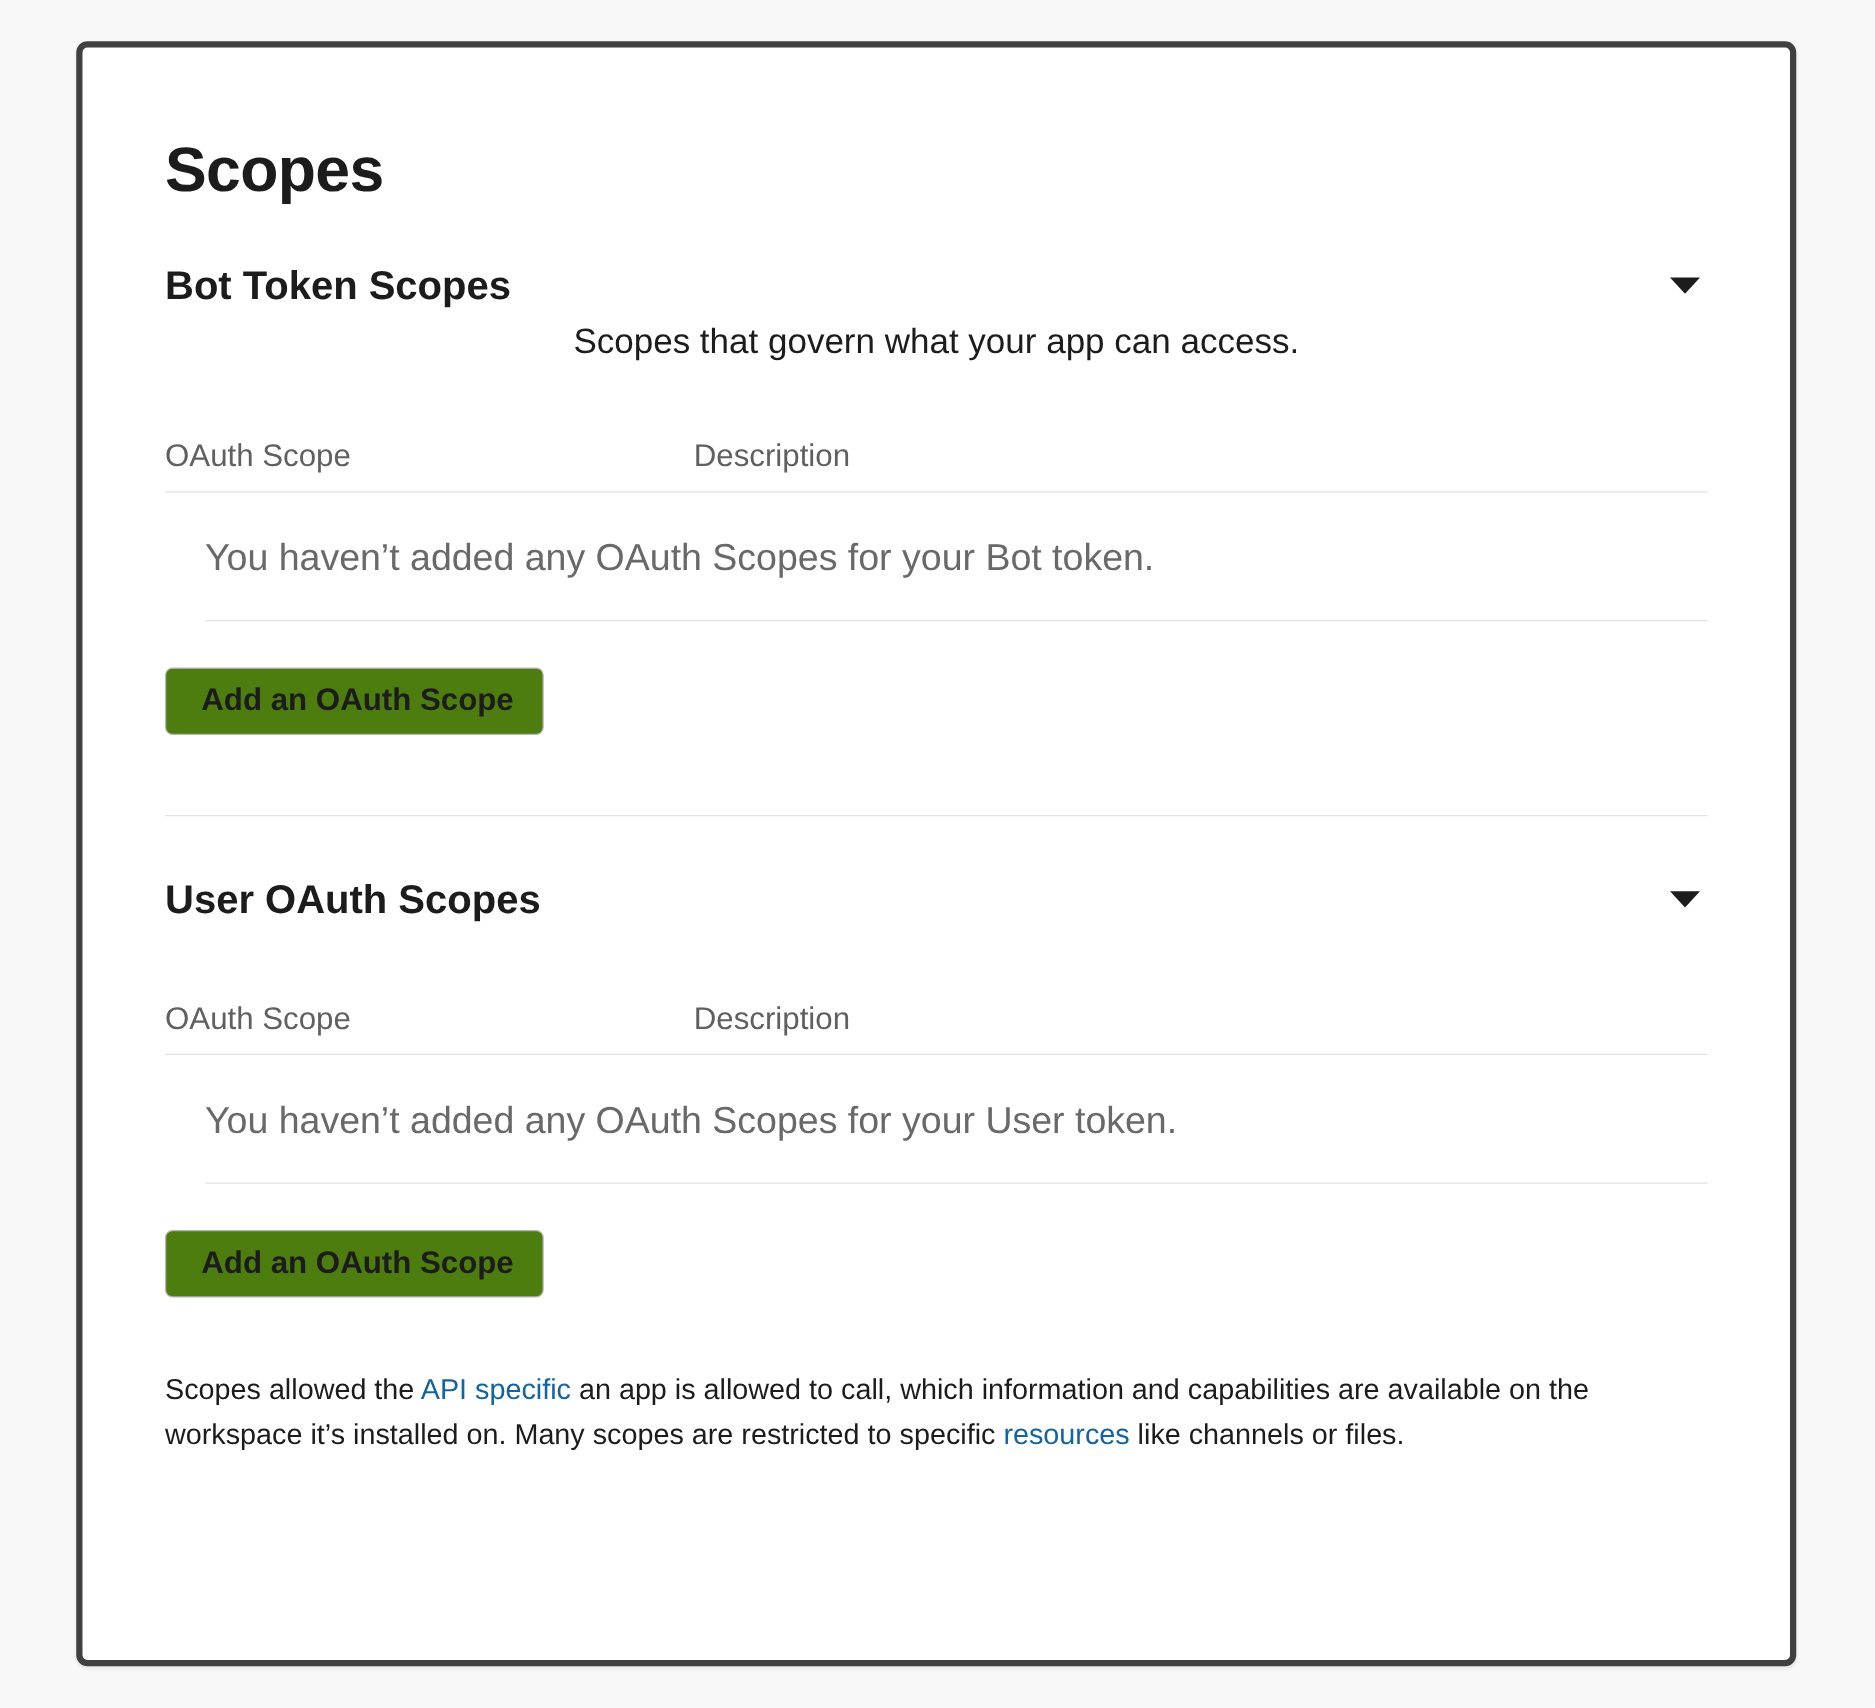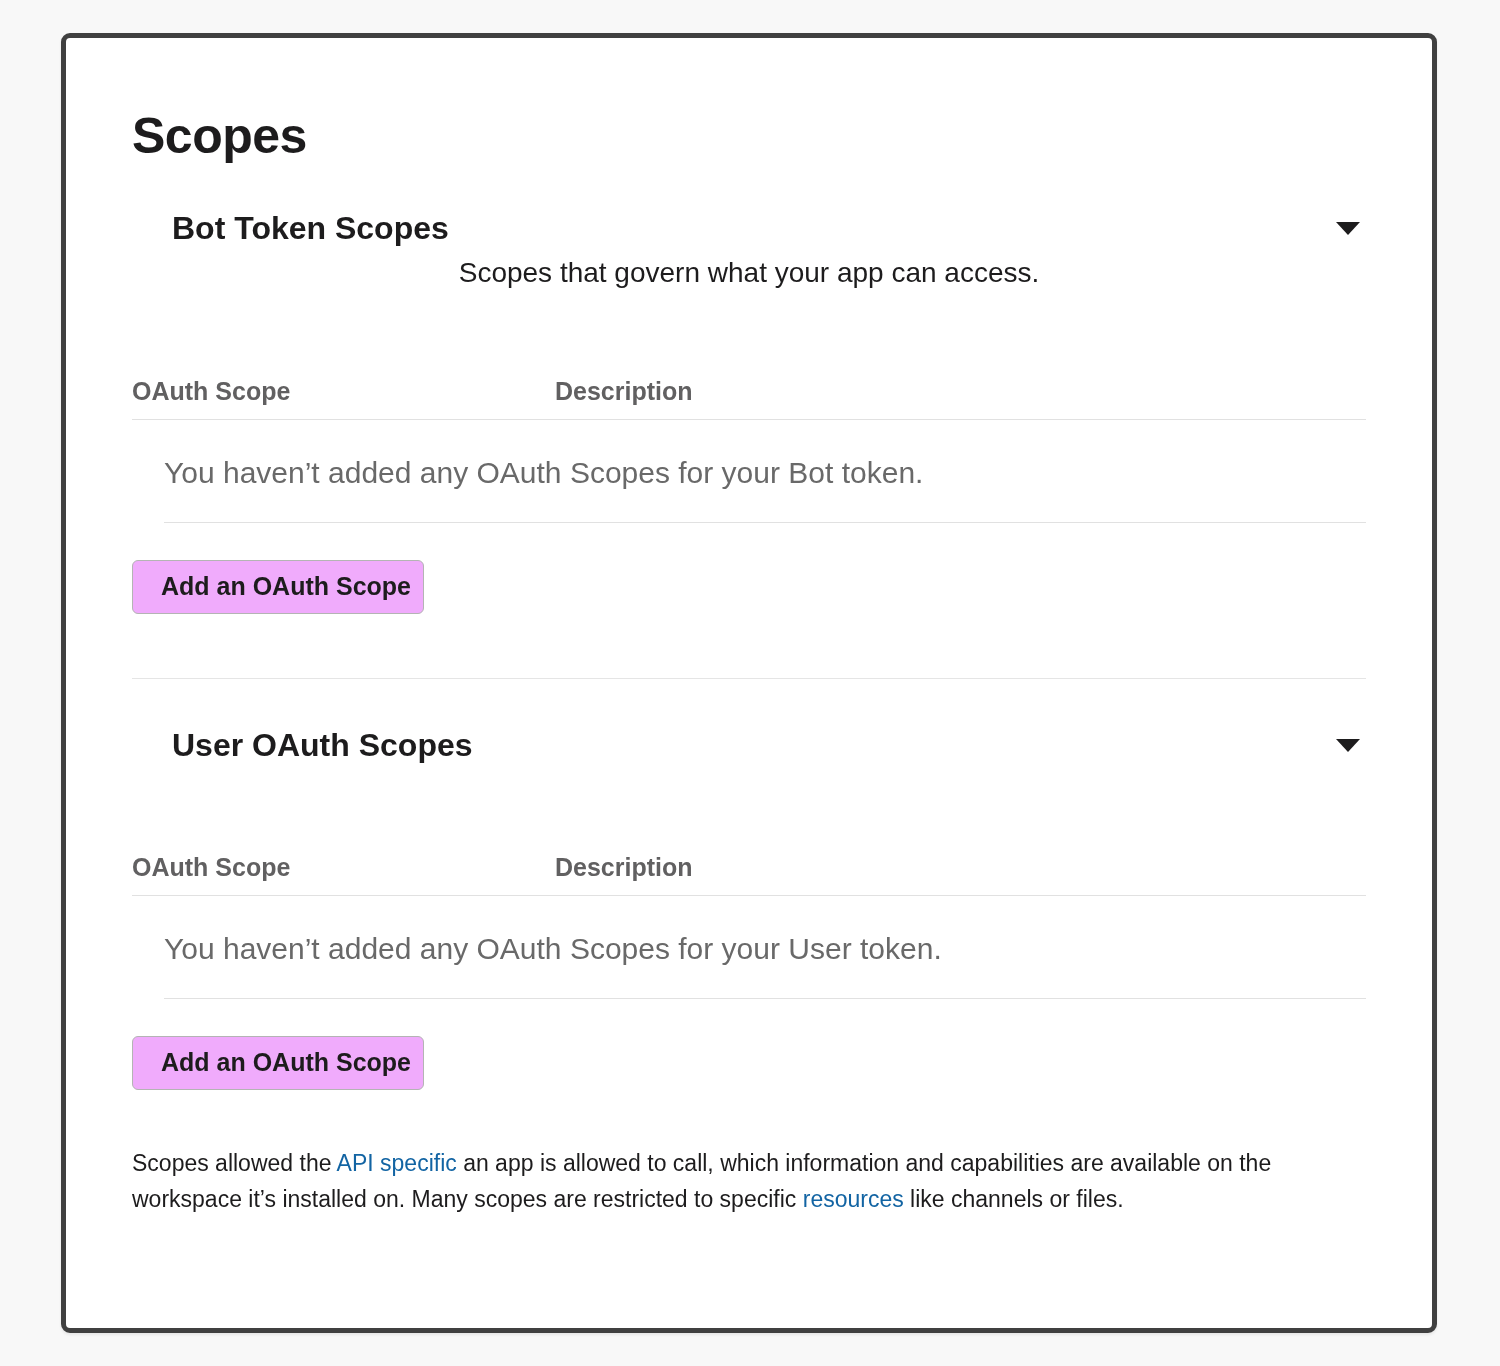--- a/index.html
+++ b/index.html
@@ -44,21 +44,20 @@
   }
   a.link{
     color:var(--link);
     text-decoration:none;
     cursor:pointer;
   }
   .sec-head{
     display:flex;
     align-items:center;
     justify-content:space-between;
-    margin-left:40px;
   }
   .sec-head h2{
     font-size:32px;
     font-weight:bold;
     line-height:1.4;
   }
   .caret{
     width:0;height:0;
     border-left:12px solid transparent;
     border-right:12px solid transparent;
@@ -67,47 +66,47 @@
     cursor:pointer;
   }
   .subtitle{
     font-size:28px;
     line-height:1.4;
     margin-top:2px;
     text-align:center;
   }
   .thead{
     display:flex;
-    margin-top:84px;
+    margin-top:58px;
     padding-bottom:13px;
     border-bottom:1px solid var(--border);
     font-size:25px;
-    font-weight:bold;
+    font-weight:normal;
     color:var(--header-gray);
     line-height:1.2;
   }
   .thead .col1{width:423px;}
   .empty-row{
     font-size:30px;
     color:var(--text-gray);
     line-height:1.4;
     padding:32px 0 28px 0;
     border-bottom:1px solid var(--border);
     margin-left:32px;
   }
   .add-btn{
     margin-top:37px;
-    background:#f0abfc;
+    background:#4d7c0f;
     border:1px solid var(--button-border);
     border-radius:6px;
     font-family:"Liberation Sans",sans-serif;
     font-size:25px;
     font-weight:bold;
     color:var(--text-dark);
-    padding:11px 12px 12px 28px;
+    padding:11px 23px 12px 28px;
     cursor:pointer;
   }
   .divider{
     border:none;
     border-top:1px solid #e5e5e5;
     margin:64px 0 44px 0;
   }
   .footer-note{
     margin-top:56px;
     font-size:23px;

